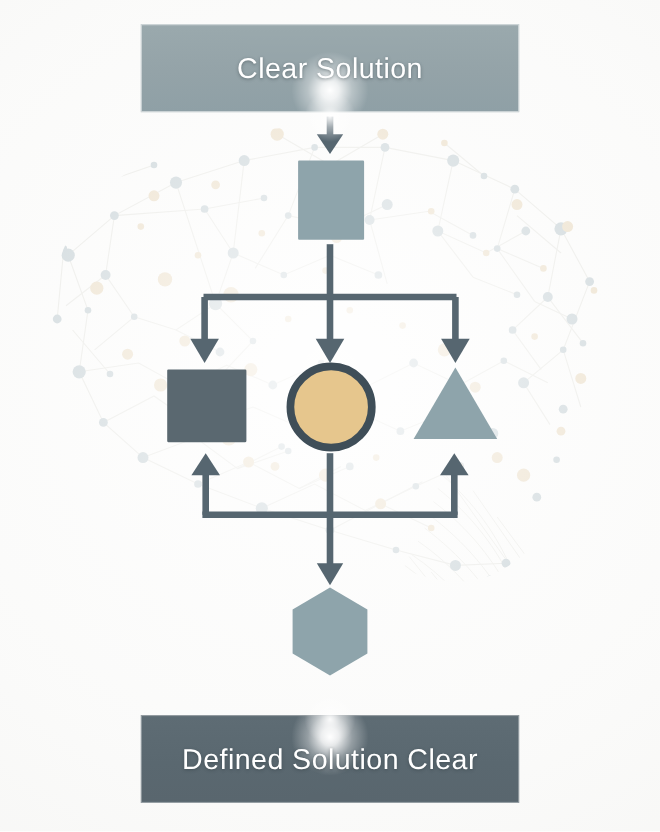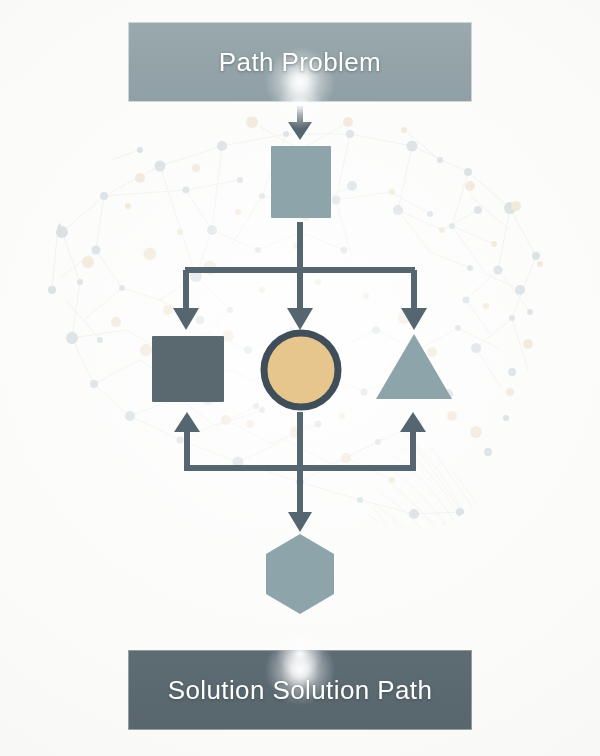--- a/index.html
+++ b/index.html
@@ -385,24 +385,24 @@
     <rect x="152" y="336" width="72" height="66" rx="1" fill="#5a6870"></rect>
 
     <circle cx="301" cy="370" r="37" fill="#e6c68d" stroke="#3f4e58" stroke-width="7"></circle>
 
     <path d="M414 334 L452 399 L376 399 Z" fill="#8ea4ab"></path>
 
     <path d="M300 534 L334 554 L334 594 L300 614 L266 594 L266 554 Z" fill="#8ea4ab"></path>
   </svg>
 
   <div id="banner-top" class="banner">
-    <span class="banner-label">Path Problem</span>
+    <span class="banner-label">Clear Solution</span>
     <span id="glow-top" class="glow"></span>
   </div>
   <div id="glow-top-outer" class="glow-outer"></div>
 
   <div id="banner-bottom" class="banner">
-    <span class="banner-label">Solution Solution Path</span>
+    <span class="banner-label">Defined Solution Clear</span>
     <span id="glow-bottom" class="glow"></span>
   </div>
   <div id="glow-bottom-outer" class="glow-outer"></div>
 
 </div>
 
 </body></html>

